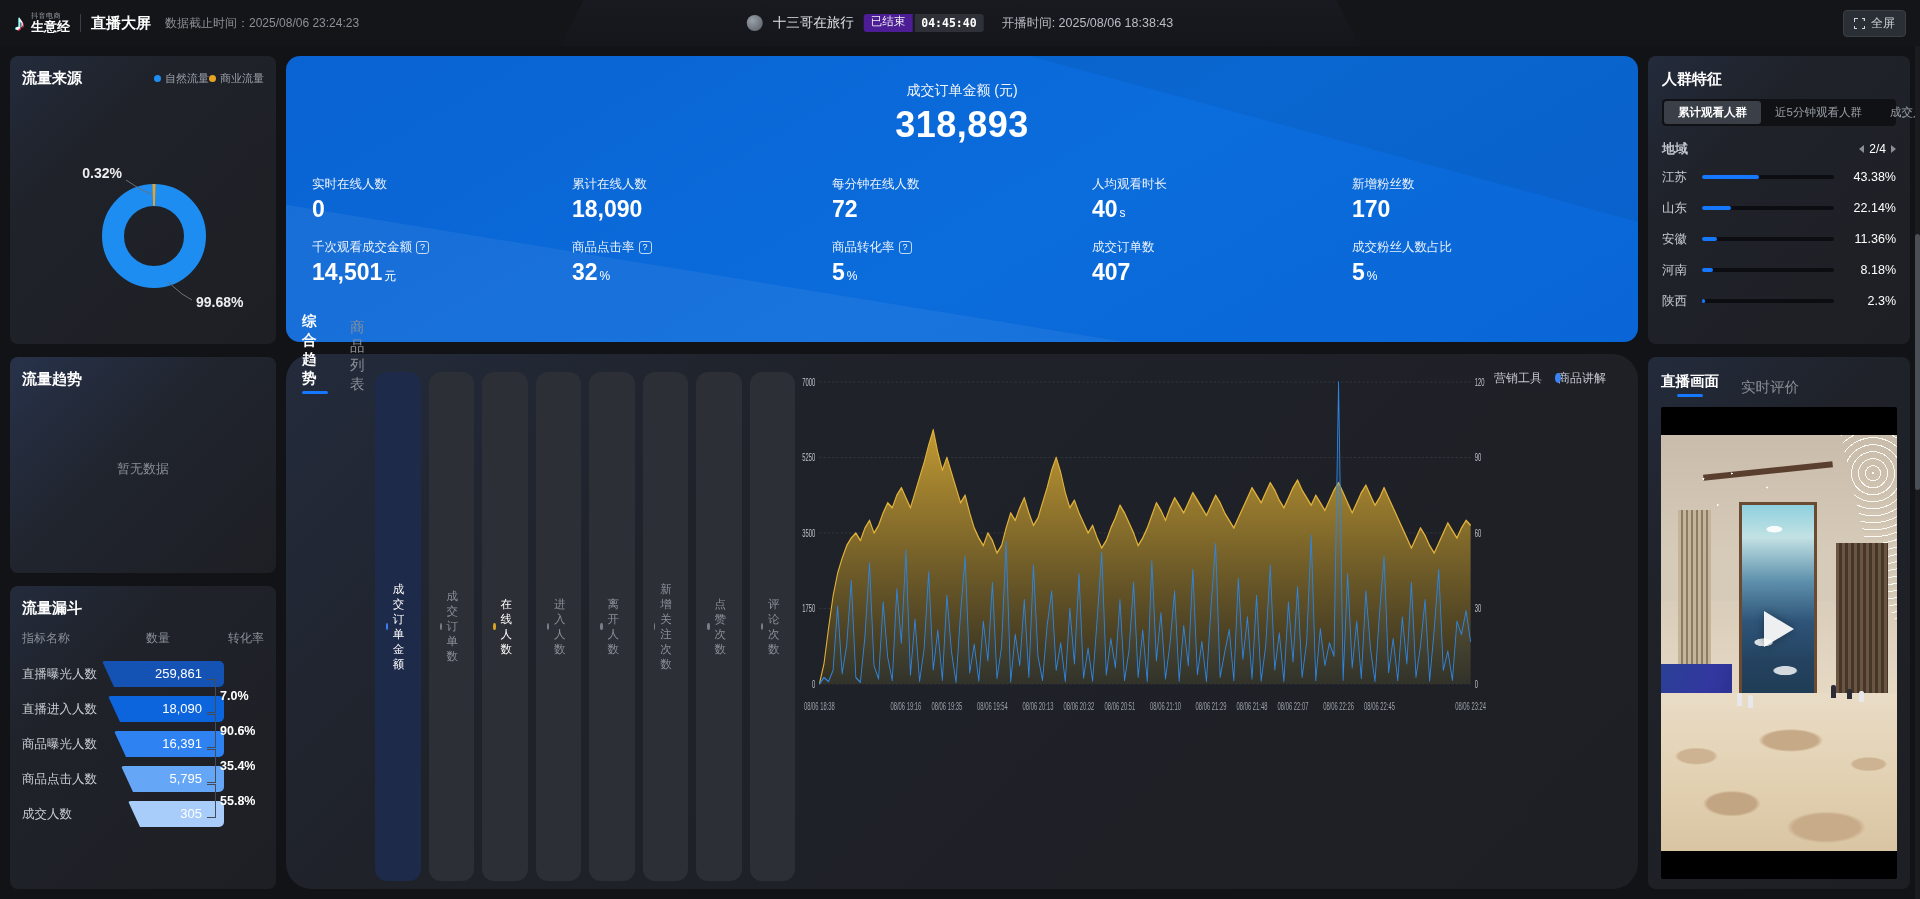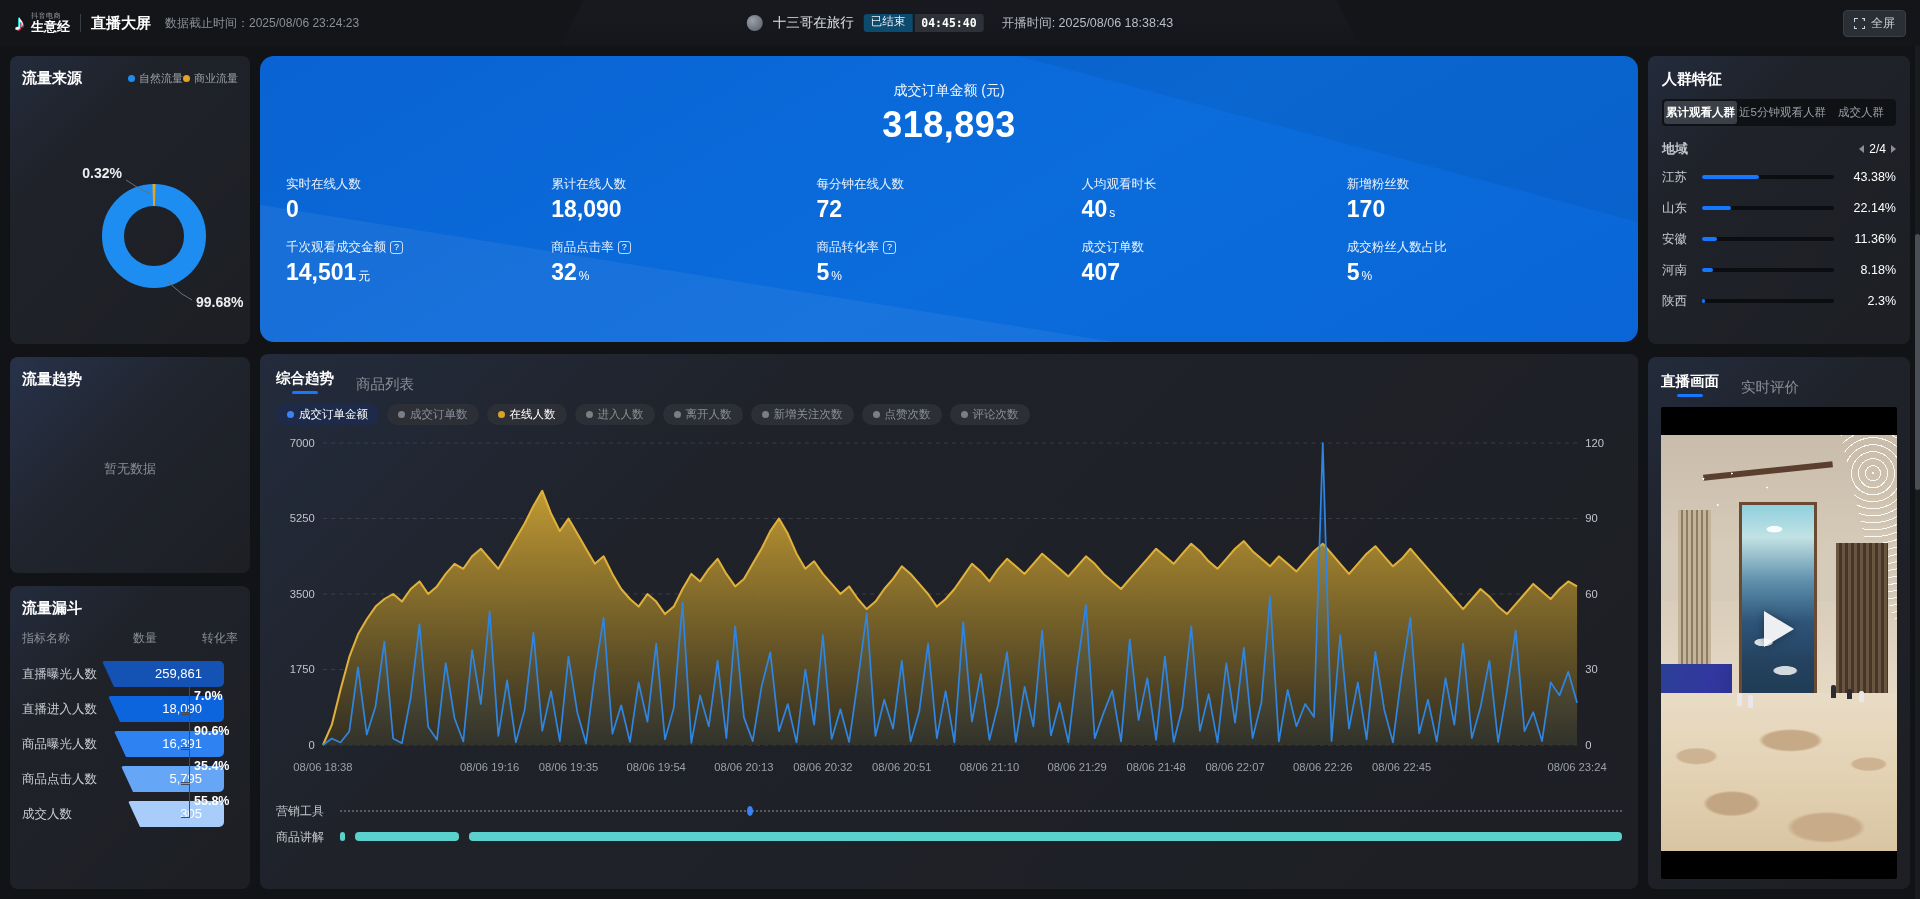--- a/index.html
+++ b/index.html
@@ -18,35 +18,35 @@
   .logo-note { font-size:22px; color:#fff; text-shadow:-1px 0 0 #25f4ee, 1px 1px 0 #fe2c55; line-height:1; }
   .logo-texts { display:flex; flex-direction:column; line-height:1.1; }
   .logo-small { font-size:7px; color:#9aa0a8; letter-spacing:.5px; }
   .logo-main { font-size:13px; font-weight:bold; color:#fff; }
   .tb-divider { width:1px; height:18px; background:#3a3e45; }
   .page-title { font-size:15px; font-weight:bold; color:#fff; }
   .data-cutoff { font-size:12px; color:#8a8f97; margin-left:4px; }
   .avatar { width:16px; height:16px; border-radius:50%; background:radial-gradient(circle at 35% 35%,#9aa0a8,#565b63); }
   .stream-title { font-size:13.5px; color:#dfe2e6; }
   .badge-group { display:flex; }
-  .badge-status { background:#0c4a6e; color:#eceef0; font-size:11.5px; padding:0 7px; border-radius:3px 0 0 3px; }
+  .badge-status { background:#4c1d95; color:#eceef0; font-size:11.5px; padding:0 7px; border-radius:3px 0 0 3px; }
   .badge-duration { background:#2e3238; color:#fff; font-size:11.5px; font-weight:bold; padding:2px 7px; border-radius:0 3px 3px 0; margin-left:2px; font-family:"DejaVu Sans Mono",monospace; }
   .start-time { font-size:12.5px; color:#b9bdc4; margin-left:8px; }
   .fullscreen-btn { display:flex; align-items:center; gap:6px; background:#2a2e35; border:1px solid #3a3e45; color:#cfd3d9;
     font-size:12px; padding:4px 10px; border-radius:4px; cursor:pointer; }
   .fs-icon { width:11px; height:11px; position:relative; }
   .fs-icon:before,.fs-icon:after{content:'';position:absolute;width:3px;height:3px;}
   .fs-icon:before{left:0;top:0;border-left:1.5px solid #cfd3d9;border-top:1.5px solid #cfd3d9;box-shadow:8px 0 0 -1.5px #cfd3d9;border-right:0;}
   .fs-icon i{position:absolute;left:0;bottom:0;width:3px;height:3px;border-left:1.5px solid #cfd3d9;border-bottom:1.5px solid #cfd3d9;}
   .fs-icon em{position:absolute;right:0;top:0;width:3px;height:3px;border-right:1.5px solid #cfd3d9;border-top:1.5px solid #cfd3d9;}
   .fs-icon b{position:absolute;right:0;bottom:0;width:3px;height:3px;border-right:1.5px solid #cfd3d9;border-bottom:1.5px solid #cfd3d9;}
 
   
   .main { display:flex; gap:10px; padding:10px; height:853px; }
-  .col-left { width:240px; display:flex; flex-direction:column; gap:13px; }
+  .col-left { width:266px; display:flex; flex-direction:column; gap:13px; }
   .col-center { flex:1; display:flex; flex-direction:column; gap:12px; min-width:0; }
   .col-right { width:262px; display:flex; flex-direction:column; gap:13px; }
   .panel { background:linear-gradient(135deg,#232b3c 0%,#1f2229 30%,#1d1f24 100%); border-radius:8px; padding:13px 12px; position:relative; }
   .panel-title { font-size:15px; font-weight:bold; color:#fff; }
 
   
   #p-source { height:288px; }
   .src-head { display:flex; align-items:flex-start; justify-content:space-between; }
   .legend { display:flex; gap:0; margin-top:2px; }
   .legend-item { display:flex; align-items:center; gap:4px; font-size:11px; color:#9aa0a8; }
@@ -79,42 +79,42 @@
   .gmv-inner { position:relative; z-index:1; }
   .gmv-title { text-align:center; font-size:14px; color:#f2f6fb; margin-top:6px; }
   .gmv-value { text-align:center; font-size:36px; font-weight:bold; color:#fff; margin-top:4px; letter-spacing:.5px; }
   .gmv-grid { display:grid; grid-template-columns:repeat(5,1fr); row-gap:16px; margin-top:30px; }
   .gmv-cell .m-label { font-size:12.5px; color:#eaf2fc; display:flex; align-items:center; gap:4px; }
   .gmv-cell .m-value { font-size:23px; font-weight:bold; color:#fff; margin-top:3px; }
   .gmv-cell .m-unit { font-size:12px; font-weight:normal; margin-left:2px; }
   .help { width:13px; height:13px; border:1px solid rgba(255,255,255,.75); border-radius:3px; font-size:9px; line-height:11px; text-align:center; color:#fff; display:inline-block; }
 
   
-  #p-trend { flex:1; padding:10px 16px 8px; display:flex; flex-direction:column; }
+  #p-trend { flex:1; padding:10px 16px 8px; display:flex; flex-direction:row;border-radius:26px; }
   .tabs { display:flex; gap:22px; align-items:flex-end; height:32px; }
   .tab { font-size:14.5px; color:#8a8f97; cursor:pointer; padding-bottom:2px; }
   .tab.active { color:#fff; font-weight:bold; }
   .tab.active:after { content:''; display:block; height:3px; width:26px; background:#1677ff; border-radius:2px; margin:3px auto 0; }
   .chips { display:flex; gap:8px; margin-top:8px; }
   .chip { display:flex; align-items:center; gap:5px; background:#2c2f35; border-radius:12px; padding:3px 11px; font-size:11.5px; color:#8b9099; cursor:pointer; }
   .chip.on { color:#fff; }
   .chip.on-blue { background:#1d2a49; color:#fff; }
   .chip .dot { width:7px; height:7px; border-radius:50%; }
   #trend-chart { width:100%; height:368px; margin-top:4px; }
   .tool-row { display:flex; align-items:center; height:24px; margin-top:2px; }
   .tool-label { width:64px; font-size:12px; color:#c3c7cd; }
   .tool-track { flex:1; position:relative; height:12px; }
   .dotted-line { position:absolute; left:0; right:0; top:5px; border-top:2px dotted #565b63; }
   .marker-dot { position:absolute; top:1px; width:6px; height:10px; border-radius:50%; background:#3b82f6; }
   .seg-bar { position:absolute; top:1px; height:9px; background:#5ad1cc; border-radius:4px; }
 
   
   #p-audience { height:288px; padding:14px; }
   .seg-tabs { display:flex; background:#101114; border-radius:4px; padding:2px; margin-top:10px; }
-  .seg-item { flex:1; text-align:center; font-size:11.5px; color:#9aa0a8; padding:4px 2px; border-radius:3px; cursor:pointer; white-space:nowrap; }
+  .seg-item { flex:1; text-align:center; font-size:11.5px; color:#9aa0a8; padding:4px 14px; border-radius:3px; cursor:pointer; white-space:nowrap; }
   .seg-item.active { background:#3b4048; color:#fff; font-weight:bold; }
   .aud-sec { display:flex; justify-content:space-between; align-items:center; margin-top:14px; }
   .aud-sec-label { font-size:13px; font-weight:bold; color:#c3c7cd; }
   .pager { display:flex; align-items:center; gap:5px; font-size:12px; color:#fff; }
   .arr { width:0; height:0; border-top:4px solid transparent; border-bottom:4px solid transparent; cursor:pointer; }
   .arr-l { border-right:5px solid #8a8f97; }
   .arr-r { border-left:5px solid #8a8f97; }
   .region-row { display:flex; align-items:center; height:24px; margin-top:7px; }
   .region-name { width:36px; font-size:12.5px; color:#c9cdd3; }
   .region-track { flex:1; height:4px; background:#0c0d10; border-radius:2px; margin:0 10px 0 4px; position:relative; }

